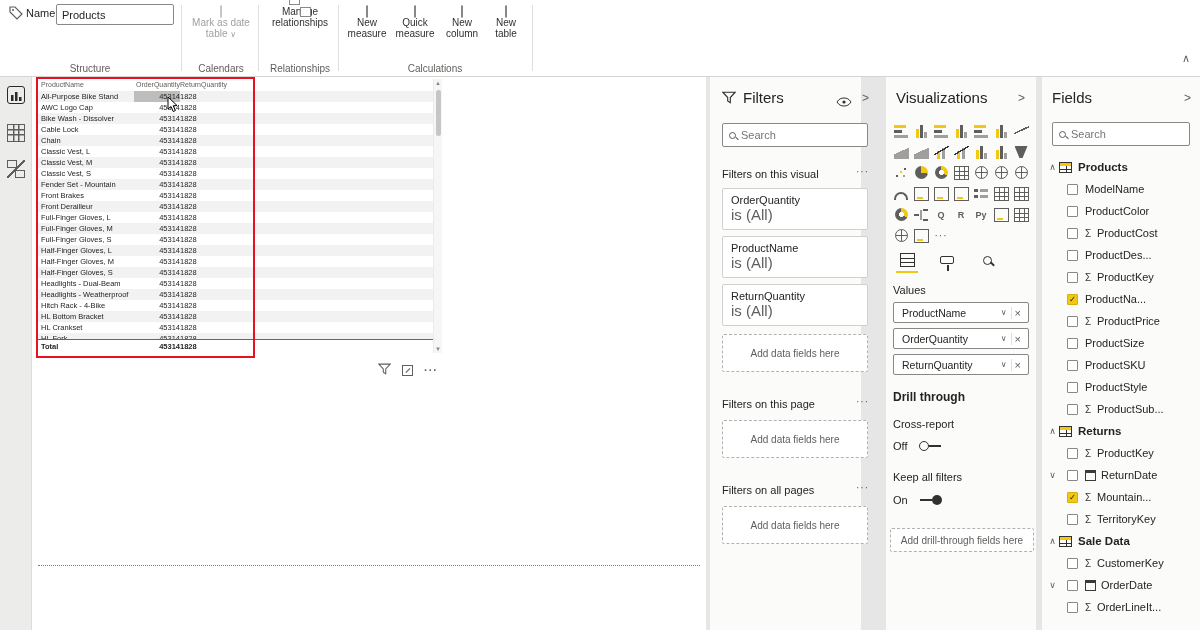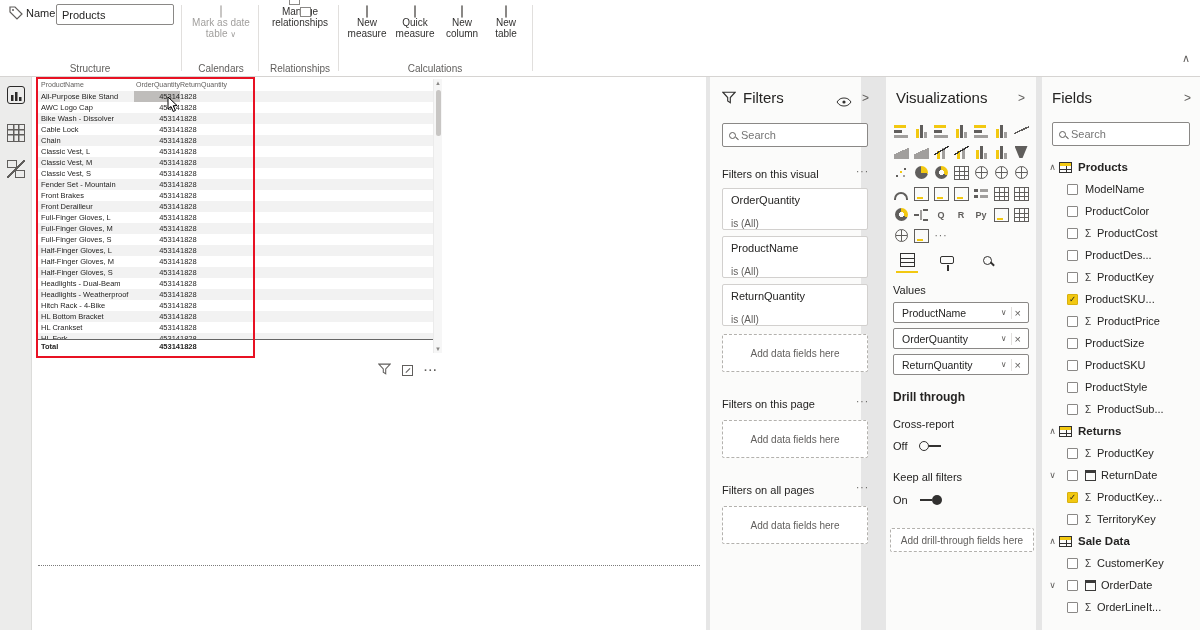--- a/index.html
+++ b/index.html
@@ -68,21 +68,21 @@
   .mag{width:7px;height:7px;border:1.2px solid #605e5c;border-radius:50%;position:relative;flex:none}
   .mag::after{content:"";position:absolute;width:4px;height:1.2px;background:#605e5c;right:-3.5px;bottom:-1.5px;transform:rotate(45deg)}
 
   
   .pane-filters{left:710px;width:151px}
   .sect-label{position:absolute;font-size:11px;color:#252423}
   .sect-more{position:absolute;font-size:10px;color:#605e5c;letter-spacing:1px;cursor:pointer}
   .fcards{position:absolute;left:12px;width:146px;display:flex;flex-direction:column;gap:6px}
   .fcard{background:#fff;border:1px solid #d2d0ce;border-radius:2px;height:42px;padding:5px 8px;cursor:pointer}
   .fcard .fc-t{font-size:11px;color:#252423}
-  .fcard .fc-s{font-size:10px;color:#605e5c;margin-top:12px}
+  .fcard .fc-s{font-size:15px;color:#605e5c;margin-top:0}
   .dropzone{position:absolute;left:12px;width:146px;border:1px dashed #b3b1ad;border-radius:2px;background:#fff;display:flex;align-items:center;justify-content:center;font-size:10px;color:#605e5c;text-align:center}
 
   
   .pane-viz{left:886px;width:150px}
   .vicons{position:absolute;left:5px;top:43px;width:142px;display:flex;flex-wrap:wrap}
   .vic{width:20px;height:21px;display:flex;align-items:center;justify-content:center;cursor:pointer}
   .vig{width:15px;height:14px;display:block;font-style:normal}
   .k-barsH{background-image:linear-gradient(#f2c811,#f2c811),linear-gradient(#605e5c,#605e5c),linear-gradient(#a19f9d,#a19f9d);background-size:12px 3px,8px 3px,14px 3px;background-position:0 1px,0 6px,0 11px;background-repeat:no-repeat}
   .k-barsV{background-image:linear-gradient(#f2c811,#f2c811),linear-gradient(#605e5c,#605e5c),linear-gradient(#a19f9d,#a19f9d);background-size:3px 9px,3px 13px,3px 6px;background-position:2px 5px,6px 1px,10px 8px;background-repeat:no-repeat}
   .k-line{background:linear-gradient(155deg,transparent 42%,#605e5c 42%,#605e5c 50%,transparent 50%)}
@@ -703,21 +703,21 @@
         <span class="sig">Σ</span>
 
         <span class="lbl">ProductKey</span>
       </div>
 
       <div class="fldrow frow checked">
         <span class="chev"></span>
 
         <span class="cbx"></span>
 
-        <span class="lbl">ProductSKU...</span>
+        <span class="lbl">ProductNa...</span>
       </div>
 
       <div class="fldrow frow sigma">
         <span class="chev"></span>
 
         <span class="cbx"></span>
         <span class="sig">Σ</span>
 
         <span class="lbl">ProductPrice</span>
       </div>
@@ -779,21 +779,21 @@
         <span class="cal"></span>
         <span class="lbl">ReturnDate</span>
       </div>
 
       <div class="fldrow frow sigma checked">
         <span class="chev"></span>
 
         <span class="cbx"></span>
         <span class="sig">Σ</span>
 
-        <span class="lbl">ProductKey...</span>
+        <span class="lbl">Mountain...</span>
       </div>
 
       <div class="fldrow frow sigma">
         <span class="chev"></span>
 
         <span class="cbx"></span>
         <span class="sig">Σ</span>
 
         <span class="lbl">TerritoryKey</span>
       </div>

